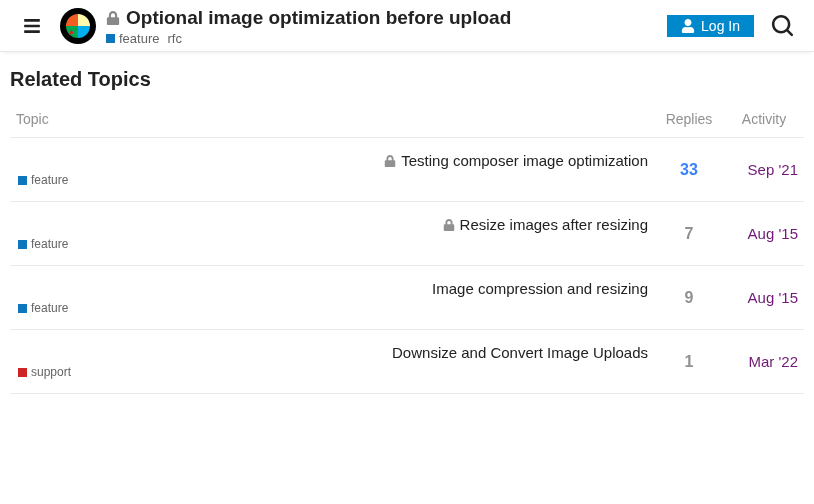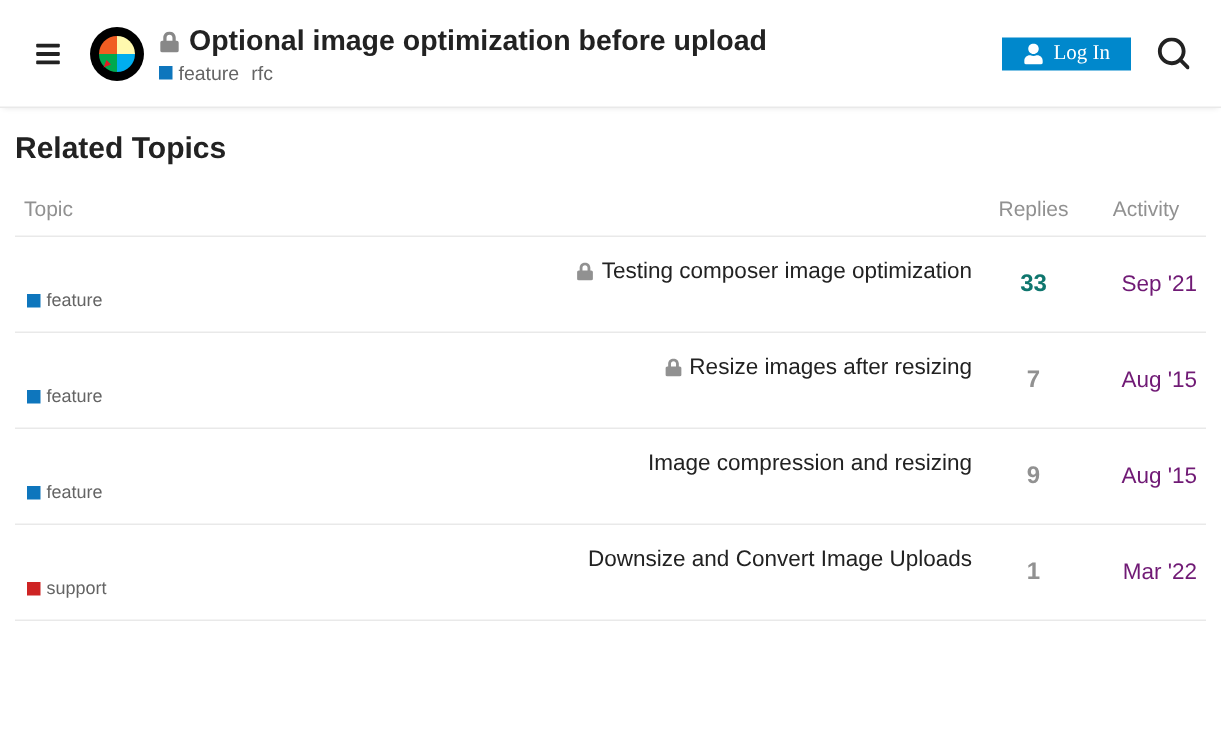--- a/index.html
+++ b/index.html
@@ -1,49 +1,49 @@
 <!DOCTYPE html>
 <html><head>
 <meta charset="utf-8">
 <style>
   * { box-sizing: border-box; margin: 0; padding: 0; }
   body { font-family: Arial, Helvetica, sans-serif; font-size: 15px; color: #222; background: #fff; width: 814px; }
-  .header { display: flex; align-items: center; height: 72px; padding: 0 10px; border-bottom: 1px solid #e9e9e9; box-shadow: 0 2px 4px -2px rgba(0,0,0,0.1); position: relative; }
+  .header { display: flex; align-items: center; height: 52px; padding: 0 10px; border-bottom: 1px solid #e9e9e9; box-shadow: 0 2px 4px -2px rgba(0,0,0,0.1); position: relative; }
   .hamburger { width: 44px; height: 44px; display: flex; align-items: center; justify-content: center; cursor: pointer; }
   .hamburger svg { width: 18px; height: 18px; fill: #222; }
   .logo { width: 36px; height: 36px; margin-left: 6px; margin-right: 10px; cursor: pointer; }
   .title-block { flex: 1; display: flex; flex-direction: column; min-width: 0; padding-top: 2px; }
   .title-row { display: flex; align-items: center; gap: 6px; }
   .title-row svg.lock { width: 14px; height: 14px; fill: #888; flex-shrink: 0; }
   .title-text { font-size: 19px; font-weight: bold; color: #222; white-space: nowrap; overflow: hidden; text-overflow: ellipsis; }
   .meta-row { display: flex; align-items: center; gap: 8px; margin-top: 2px; font-size: 13px; }
   .cat-badge { display: flex; align-items: center; gap: 4px; cursor: pointer; }
   .cat-square { width: 9px; height: 9px; display: inline-block; }
   .cat-name { color: #646464; }
   .tag { color: #646464; cursor: pointer; }
-  .login-btn { background: #0088cc; color: #fff; border: none; padding: 3px 14px; font-size: 14px; cursor: pointer; display: flex; align-items: center; gap: 6px; font-family: Liberation Serif, serif; }
+  .login-btn { background: #0088cc; color: #fff; border: none; padding: 3px 14px; font-size: 14px; cursor: pointer; display: flex; align-items: center; gap: 6px; }
   .login-btn svg { width: 14px; height: 14px; fill: #fff; }
   .search-icon { width: 44px; height: 44px; display: flex; align-items: center; justify-content: center; cursor: pointer; margin-left: 6px; }
   .search-icon svg { width: 22px; height: 22px; fill: #222; }
   .content { padding: 10px; }
   .section-title { font-size: 20px; font-weight: bold; margin: 6px 0 10px 0; }
   table { width: 100%; border-collapse: collapse; }
   thead th { text-align: left; font-weight: normal; color: #919191; font-size: 14px; padding: 10px 6px; border-bottom: 1px solid #e9e9e9; }
   thead th.col-replies, thead th.col-activity { text-align: center; width: 70px; }
   tbody td { padding: 14px 6px; border-bottom: 1px solid #e9e9e9; vertical-align: middle; }
   .topic-title-row { display: flex; align-items: center; gap: 5px; margin-bottom: 4px; justify-content: flex-end; }
   .topic-title-row svg { width: 12px; height: 12px; fill: #919191; flex-shrink: 0; }
   .check-box { width: 12px; height: 12px; border: 1px solid #919191; display: inline-flex; align-items: center; justify-content: center; flex-shrink: 0; }
   .check-box svg { width: 9px; height: 9px; fill: #919191; }
   .topic-link { color: #222; font-size: 15px; cursor: pointer; }
   .topic-cat { display: flex; align-items: center; gap: 4px; margin-left: 2px; }
   .topic-cat .cat-square { width: 9px; height: 9px; }
   .topic-cat .cat-name { font-size: 12px; color: #646464; }
   td.replies { text-align: center; color: #919191; font-weight: bold; font-size: 16px; width: 70px; }
-  td.replies.hot { color: #0f766e; }
+  td.replies.hot { color: #3b82f6; }
   td.activity { text-align: right; color: #701a75; font-size: 15px; width: 80px; cursor: pointer; }
 </style>
 </head>
 <body>
 
 <div class="header">
   <div class="hamburger">
     <svg viewBox="0 0 448 512">
         <path d="M16 132h416c9 0 16-7 16-16V76c0-9-7-16-16-16H16C7 60 0 67 0 76v40c0 9 7 16 16 16zm0 160h416c9 0 16-7 16-16v-40c0-9-7-16-16-16H16c-9 0-16 7-16 16v40c0 9 7 16 16 16zm0 160h416c9 0 16-7 16-16v-40c0-9-7-16-16-16H16c-9 0-16 7-16 16v40c0 9 7 16 16 16z"></path>
       </svg>

